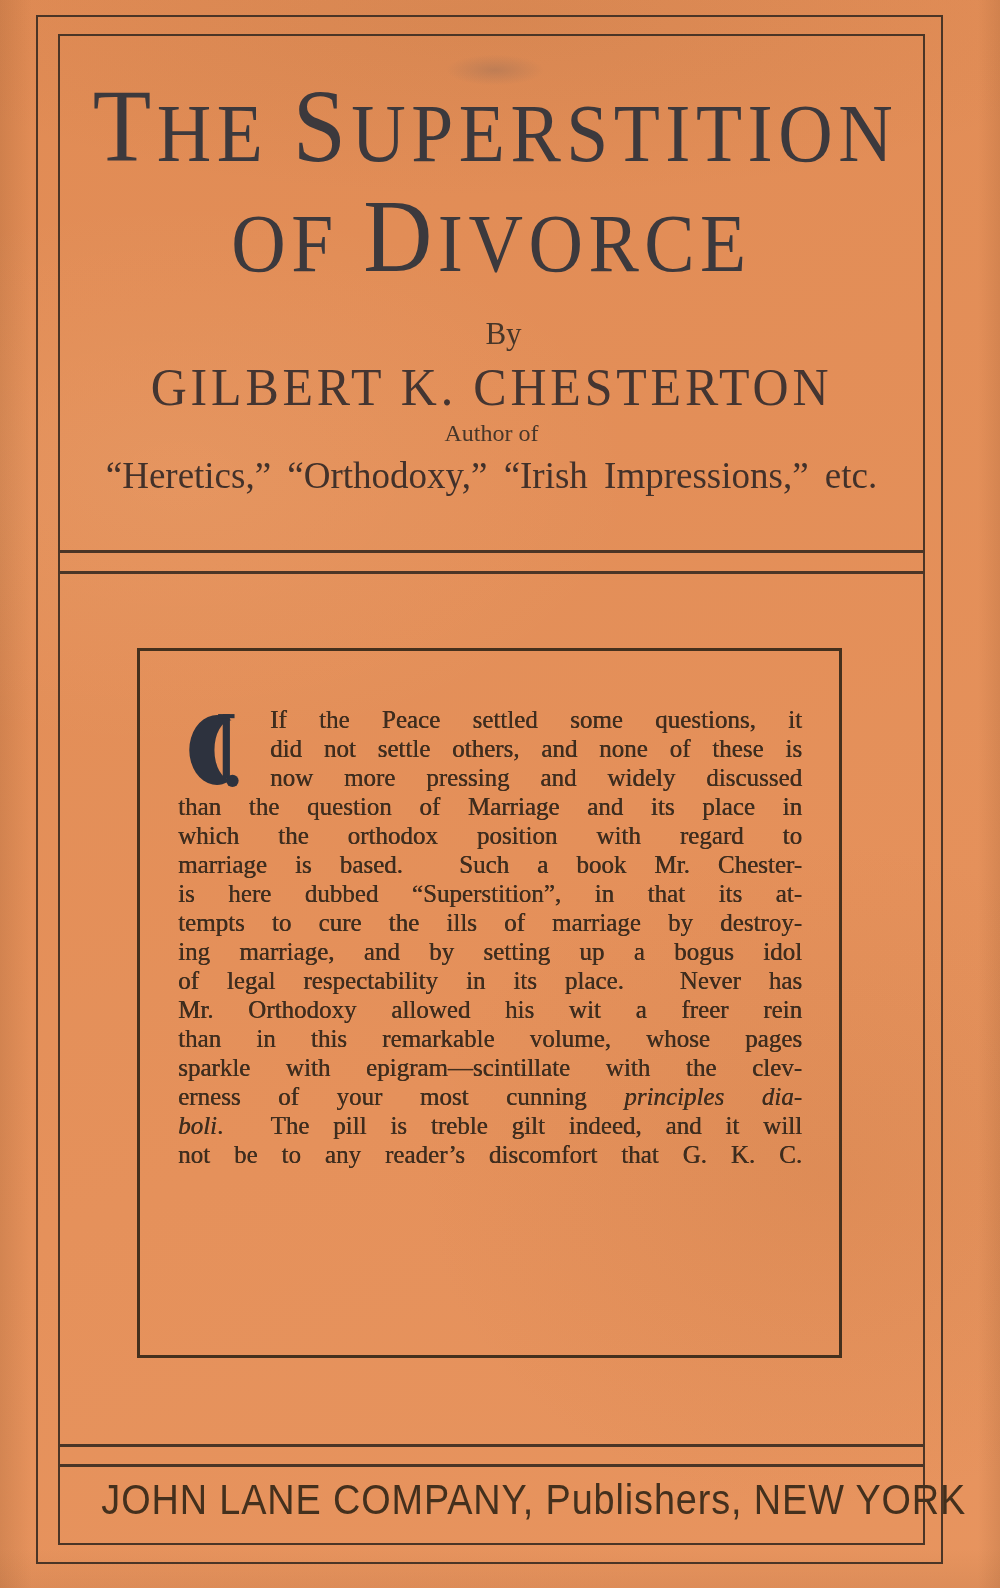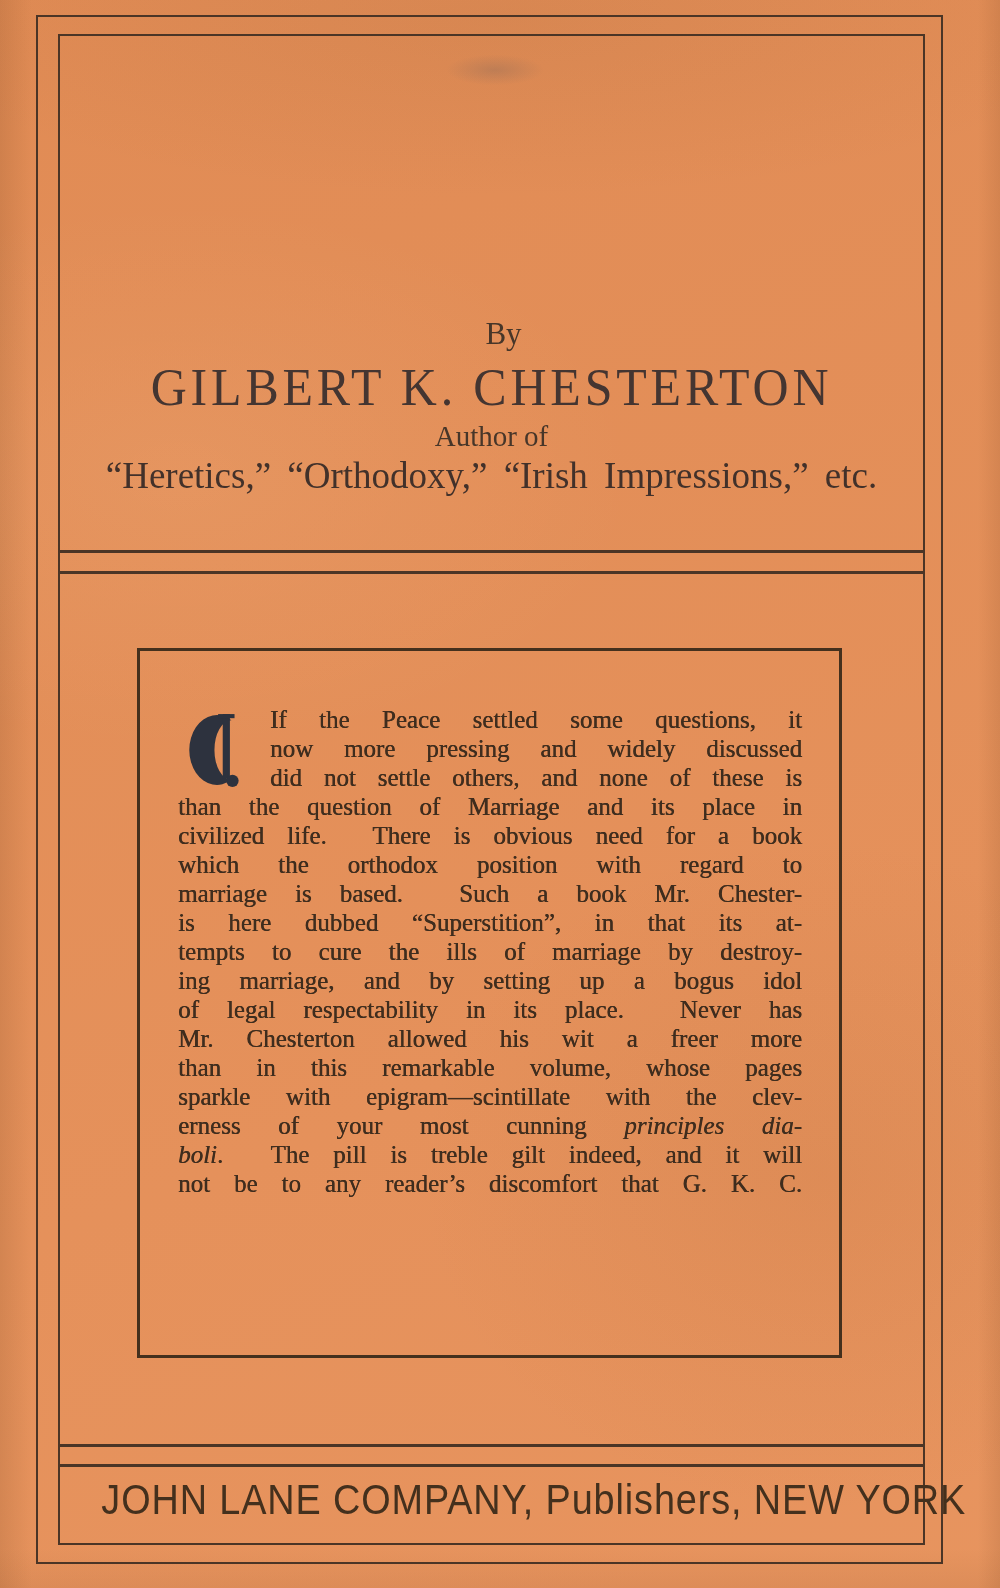--- a/index.html
+++ b/index.html
@@ -56,21 +56,21 @@
     position:absolute;left:58px;top:316px;width:891px;text-align:center;
     font-size:31px;color:#473629;
   }
   .author-name{
     position:absolute;left:58px;top:358px;width:867px;text-align:center;
     font-size:52px;letter-spacing:4px;color:#443531;
     transform:scaleX(0.96);transform-origin:50% 50%;white-space:pre;
   }
   .author-of{
     position:absolute;left:58px;top:420px;width:867px;text-align:center;
-    font-size:29px;color:#473629;
+    font-size:24px;color:#473629;
   }
   .works{
     position:absolute;left:58px;top:454px;width:867px;text-align:center;
     font-size:37px;word-spacing:7px;color:#42312a;white-space:pre;
   }
 
   
   .blurb-box{
     position:absolute;left:137px;top:648px;width:705px;height:710px;
     border:3px solid #44301d;box-sizing:border-box;
@@ -101,51 +101,54 @@
   }
 </style>
 </head>
 <body>
 
 <div class="cover">
 
   <div class="outer-frame"></div>
   <div class="inner-frame"></div>
 
+  <div class="title">
+      <div class="title-line"><span class="lead">T</span><span>HE</span><span> </span><span class="lead">S</span><span>UPERSTITION</span></div>
+      <div class="title-line"><span>OF</span><span> </span><span class="lead">D</span><span>IVORCE</span></div>
+    </div>
 
   <div class="by-label">By</div>
   <div class="author-name">GILBERT K. CHESTERTON</div>
   <div class="author-of">Author of</div>
   <div class="works">“Heretics,” “Orthodoxy,” “Irish Impressions,” etc.</div>
 
   <div class="rule rule-a1"></div>
   <div class="rule rule-a2"></div>
 
   <section class="blurb-box">
     <span class="drop-cap">
       <svg viewBox="0 0 66 76" aria-hidden="true">
         <path d="M50 9 A27 34 0 1 0 50 67 A12 21 0 1 1 50 9 Z"></path>
         <rect x="41.5" y="3" width="7" height="63"></rect>
         <rect x="37" y="3" width="16" height="4"></rect>
         <circle cx="51" cy="68" r="6"></circle>
       </svg>
     </span>
     <div class="blurb-text">
         <div class="blurb-line indented"><span>If the Peace settled some questions, it</span></div>
+        <div class="blurb-line indented"><span>did not settle others, and none of these is</span></div>
         <div class="blurb-line indented"><span>now more pressing and widely discussed</span></div>
-        <div class="blurb-line indented"><span>did not settle others, and none of these is</span></div>
         <div class="blurb-line"><span>than the question of Marriage and its place in</span></div>
-        <div class="blurb-line"><span>civilized life.&nbsp; There is obvious need for a book</span></div>
         <div class="blurb-line"><span>which the orthodox position with regard to</span></div>
         <div class="blurb-line"><span>marriage is based.&nbsp; Such a book Mr. Chester-</span></div>
         <div class="blurb-line"><span>is here dubbed “Superstition”, in that its at-</span></div>
         <div class="blurb-line"><span>tempts to cure the ills of marriage by destroy-</span></div>
         <div class="blurb-line"><span>ing marriage, and by setting up a bogus idol</span></div>
         <div class="blurb-line"><span>of legal respectability in its place.&nbsp; Never has</span></div>
-        <div class="blurb-line"><span>Mr. Chesterton allowed his wit a freer more</span></div>
+        <div class="blurb-line"><span>Mr. Orthodoxy allowed his wit a freer rein</span></div>
         <div class="blurb-line"><span>than in this remarkable volume, whose pages</span></div>
         <div class="blurb-line"><span>sparkle with epigram—scintillate with the clev-</span></div>
         <div class="blurb-line"><span>erness of your most cunning </span><span class="it">principles dia-</span></div>
         <div class="blurb-line"><span class="it">boli</span><span>.&nbsp; The pill is treble gilt indeed, and it will</span></div>
         <div class="blurb-line"><span>not be to any reader’s discomfort that G. K. C.</span></div>
       </div>
   </section>
 
   <div class="rule rule-b1"></div>
   <div class="rule rule-b2"></div>

